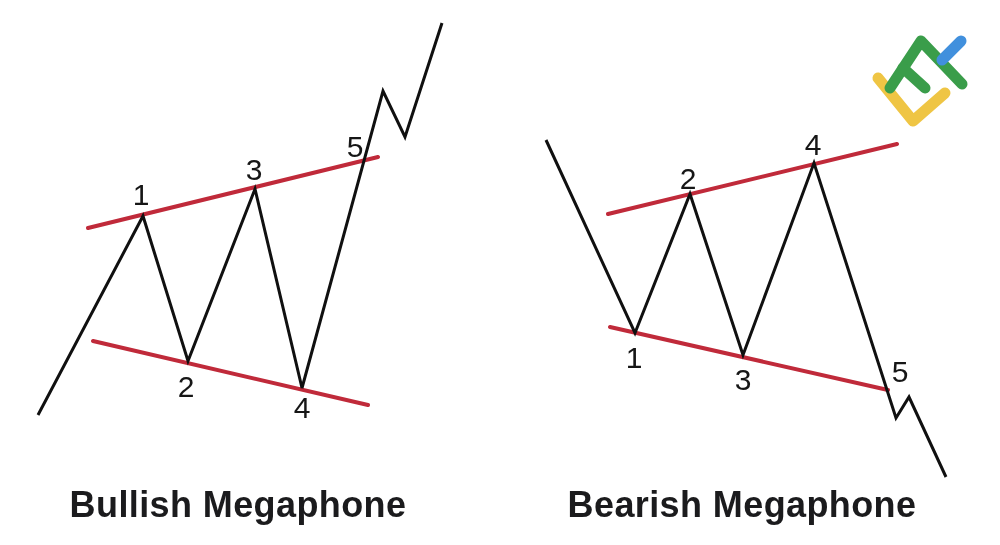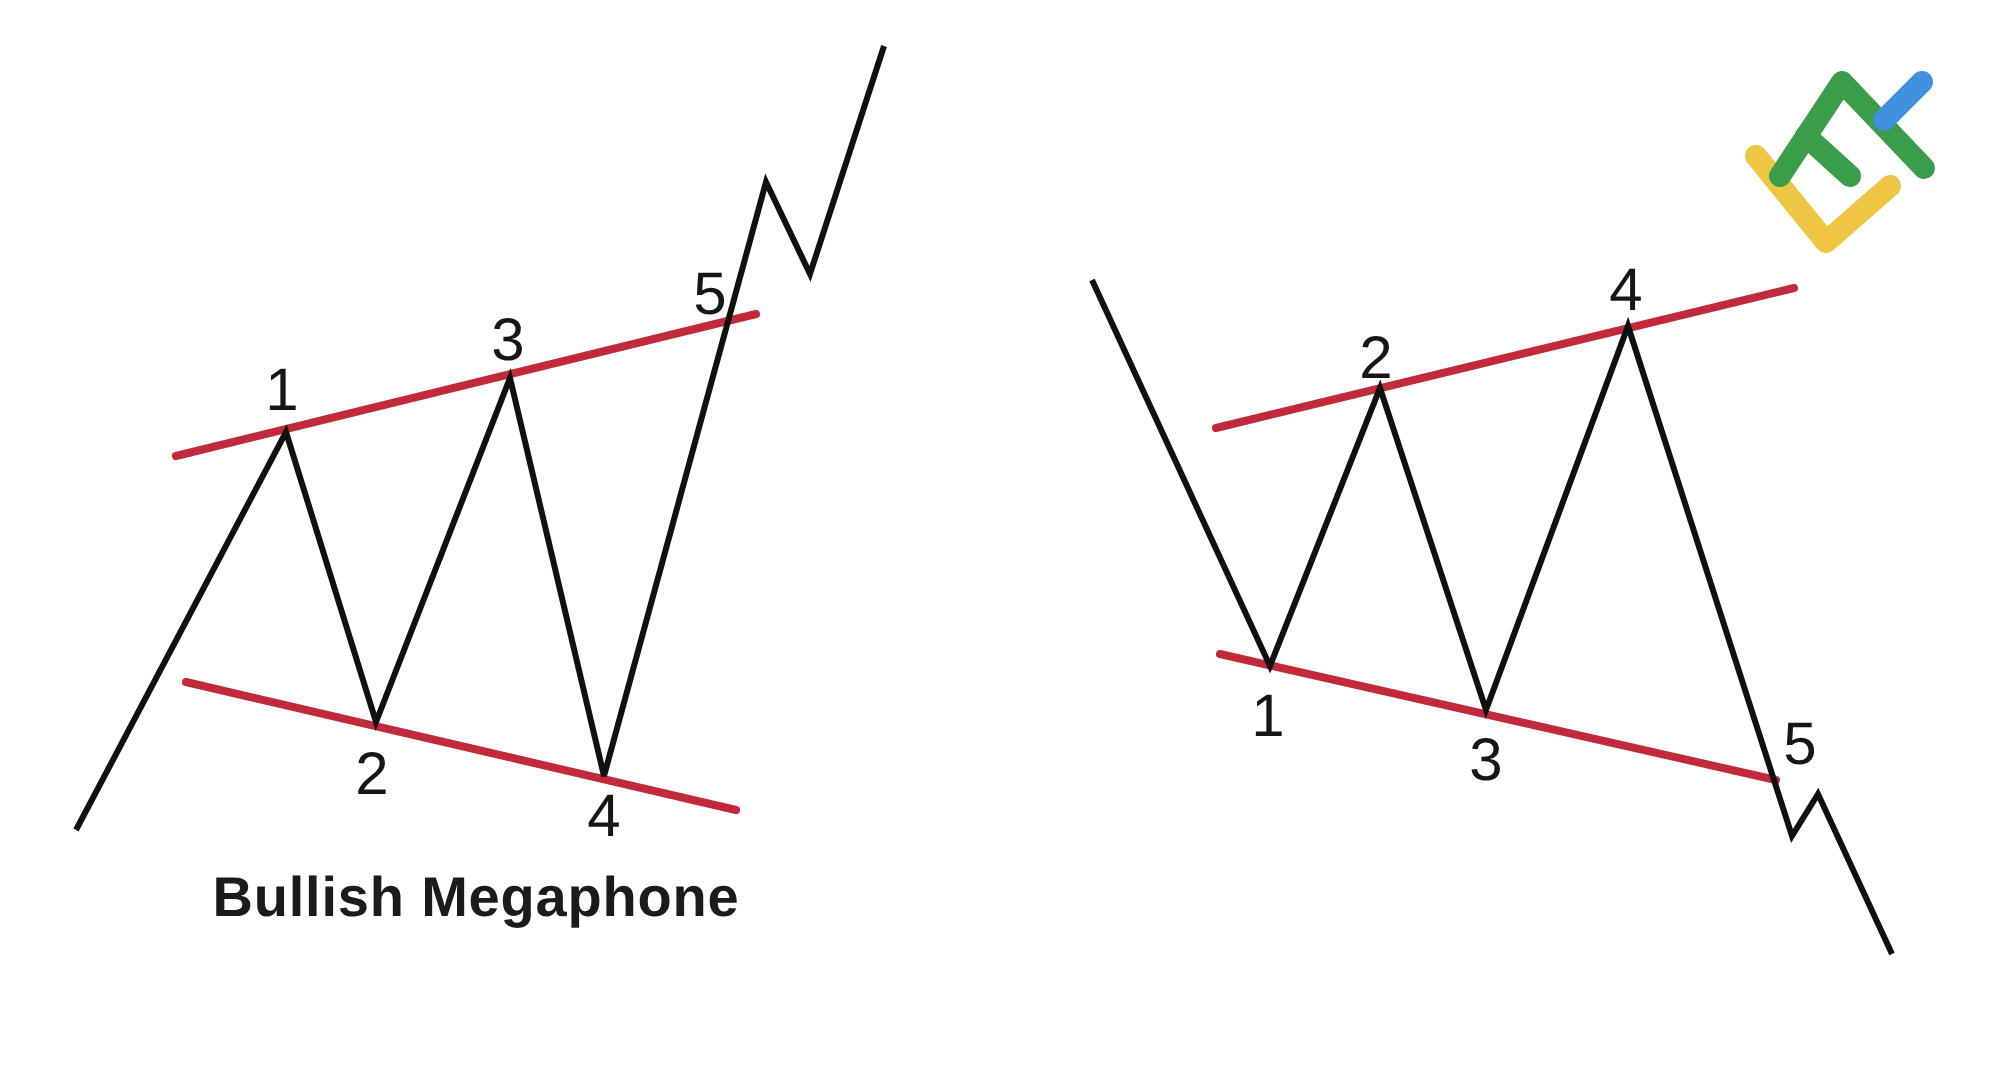--- a/index.html
+++ b/index.html
@@ -15,24 +15,24 @@
     background: #ffffff;
     overflow: hidden;
   }
   #diagram {
     position: absolute;
     left: 0;
     top: 0;
   }
   .caption {
     position: absolute;
-    top: 433px;
+    top: 484px;
     width: 400px;
     text-align: center;
-    font-size: 28px;
+    font-size: 36px;
     font-weight: 600;
     letter-spacing: 0.4px;
     color: #1b1b1d;
     white-space: nowrap;
   }
   .swing-label {
     font-family: "Liberation Sans", sans-serif;
     font-size: 30px;
     fill: #161616;
   }
@@ -57,13 +57,14 @@
       <text x="688" y="189" text-anchor="middle" class="swing-label">2</text>
       <text x="743" y="390" text-anchor="middle" class="swing-label">3</text>
       <text x="813" y="155" text-anchor="middle" class="swing-label">4</text>
       <text x="900" y="382" text-anchor="middle" class="swing-label">5</text>
       <polyline points="878,78 913,121 945,93" fill="none" stroke-width="11" stroke-linecap="round" stroke-linejoin="round" stroke="#efc544"></polyline>
       <polyline points="890,88 921,41 962,84" fill="none" stroke-width="11" stroke-linecap="round" stroke-linejoin="round" stroke="#3a9d4a"></polyline>
       <polyline points="903,68 925,88" fill="none" stroke-width="11" stroke-linecap="round" stroke-linejoin="round" stroke="#3a9d4a"></polyline>
       <polyline points="942,60 961,41" fill="none" stroke-width="11" stroke-linecap="round" stroke-linejoin="round" stroke="#4190dd"></polyline>
     </svg>
   <div class="caption" style="left:38px;">Bullish Megaphone</div>
+  <div class="caption" style="left:542px;">Bearish Megaphone</div>
 </div>
 
 </body></html>

